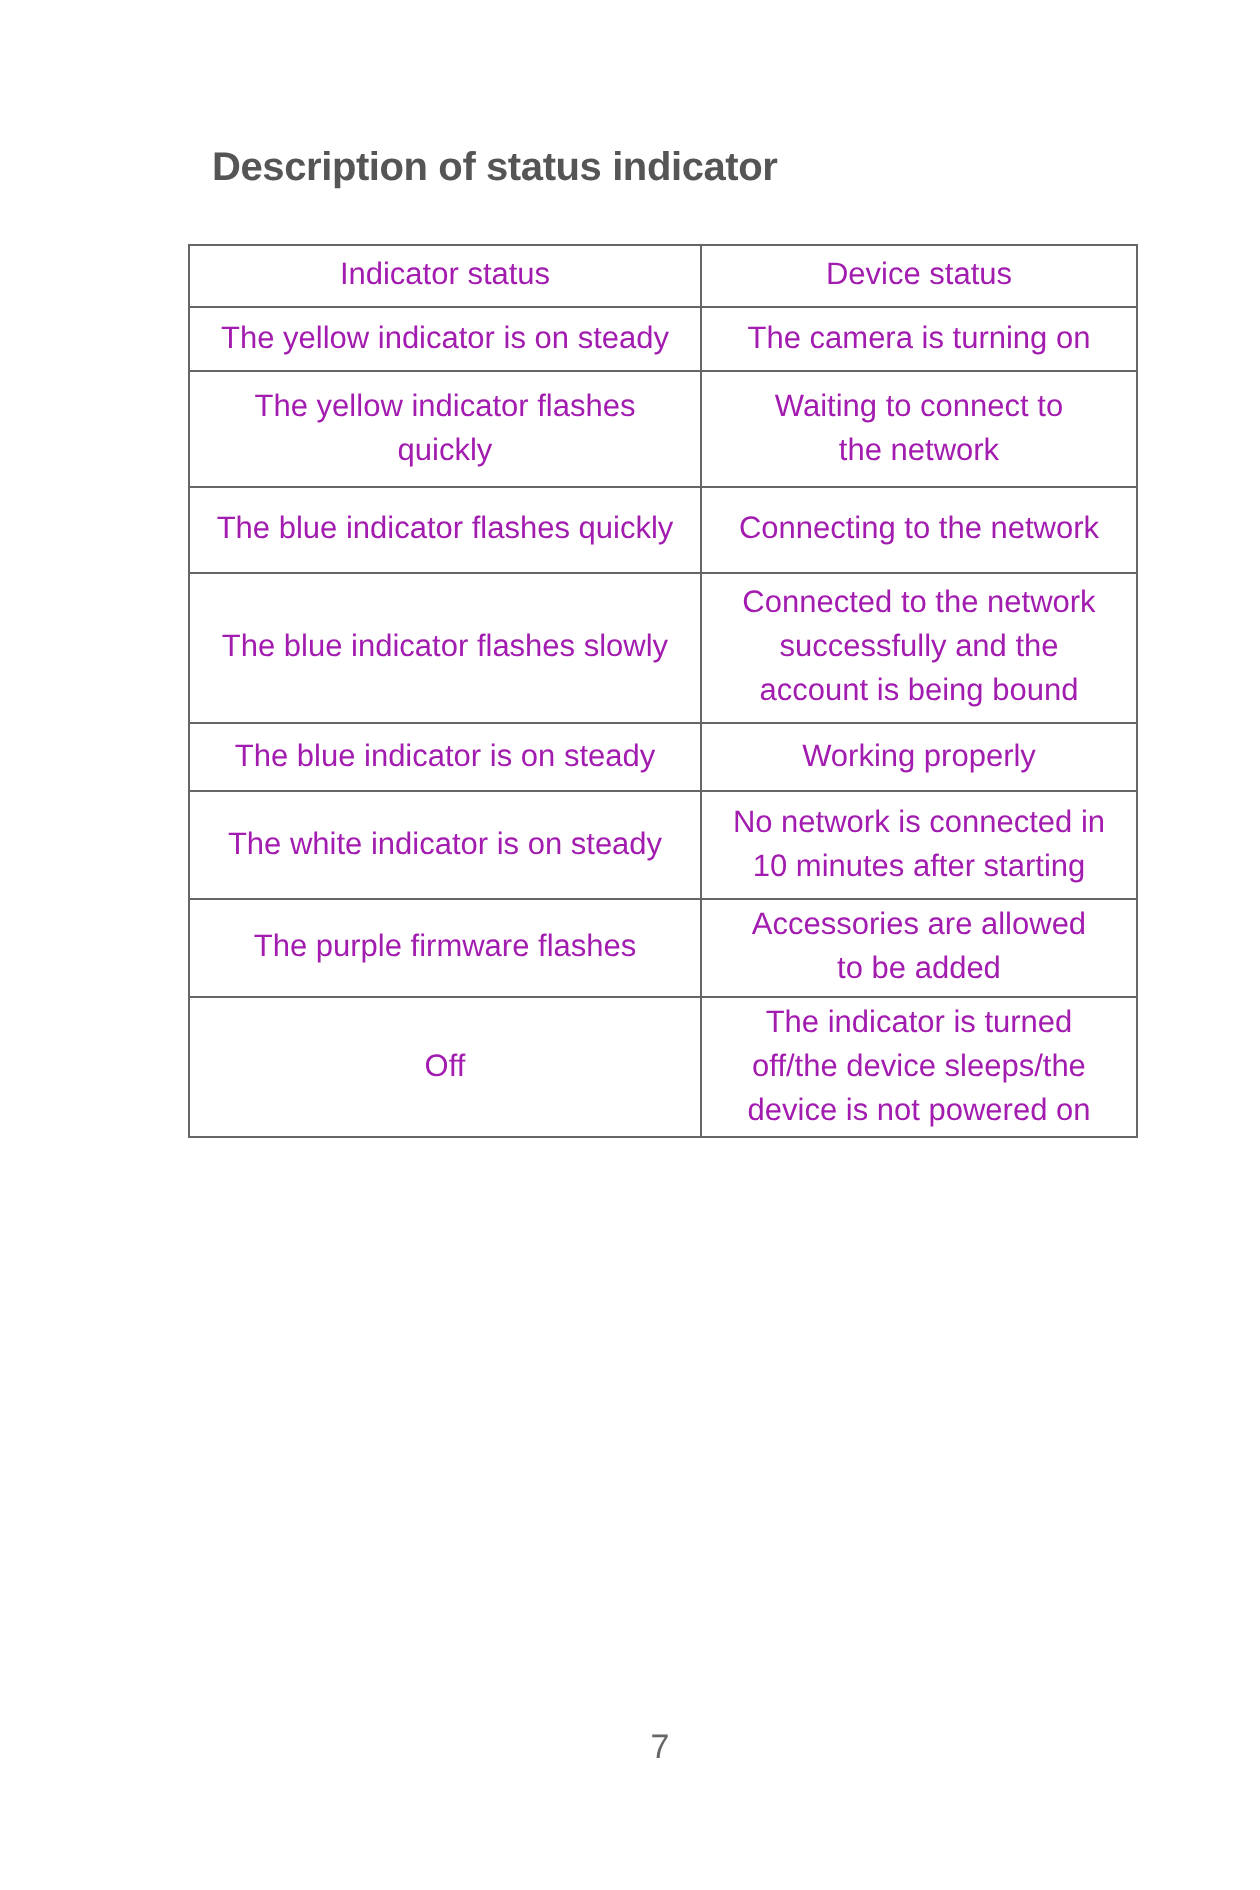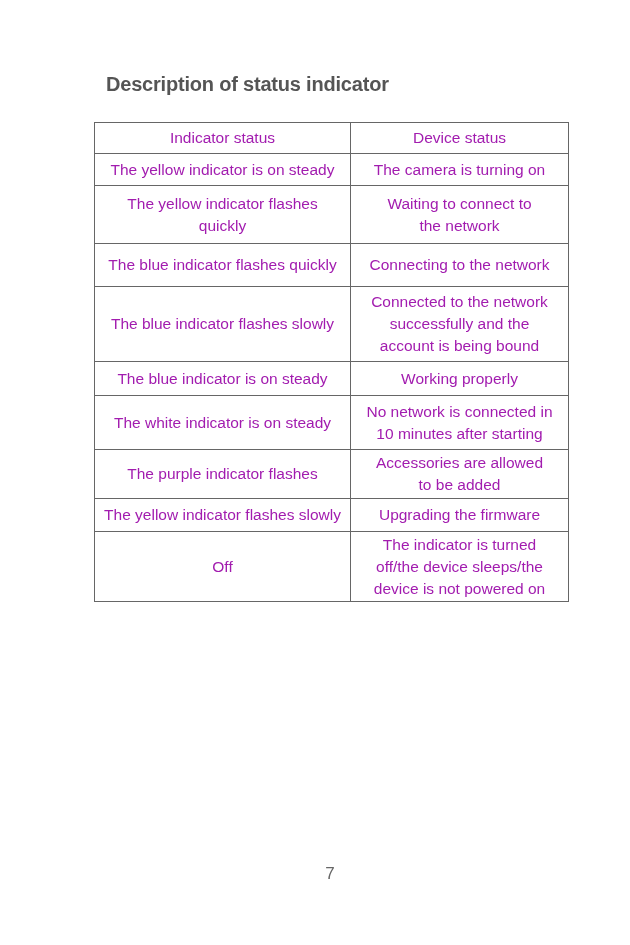--- a/index.html
+++ b/index.html
@@ -100,27 +100,23 @@
     <tr style="height:34px">
       <td class="c1">The blue indicator is on steady</td>
       <td class="c2">Working properly</td>
     </tr>
     <tr style="height:54px">
       <td class="c1">The white indicator is on steady</td>
       <td class="c2">No network is connected in
 10 minutes after starting</td>
     </tr>
     <tr style="height:49px">
-      <td class="c1">The purple indicator flashes</td>
+      <td class="c1">The purple firmware flashes</td>
       <td class="c2">Accessories are allowed
 to be added</td>
-    </tr>
-    <tr style="height:33px">
-      <td class="c1">The yellow indicator flashes slowly</td>
-      <td class="c2">Upgrading the firmware</td>
     </tr>
     <tr style="height:70px">
       <td class="c1">Off</td>
       <td class="c2">The indicator is turned
 off/the device sleeps/the
 device is not powered on</td>
     </tr>
   </tbody>
 </table>
 

